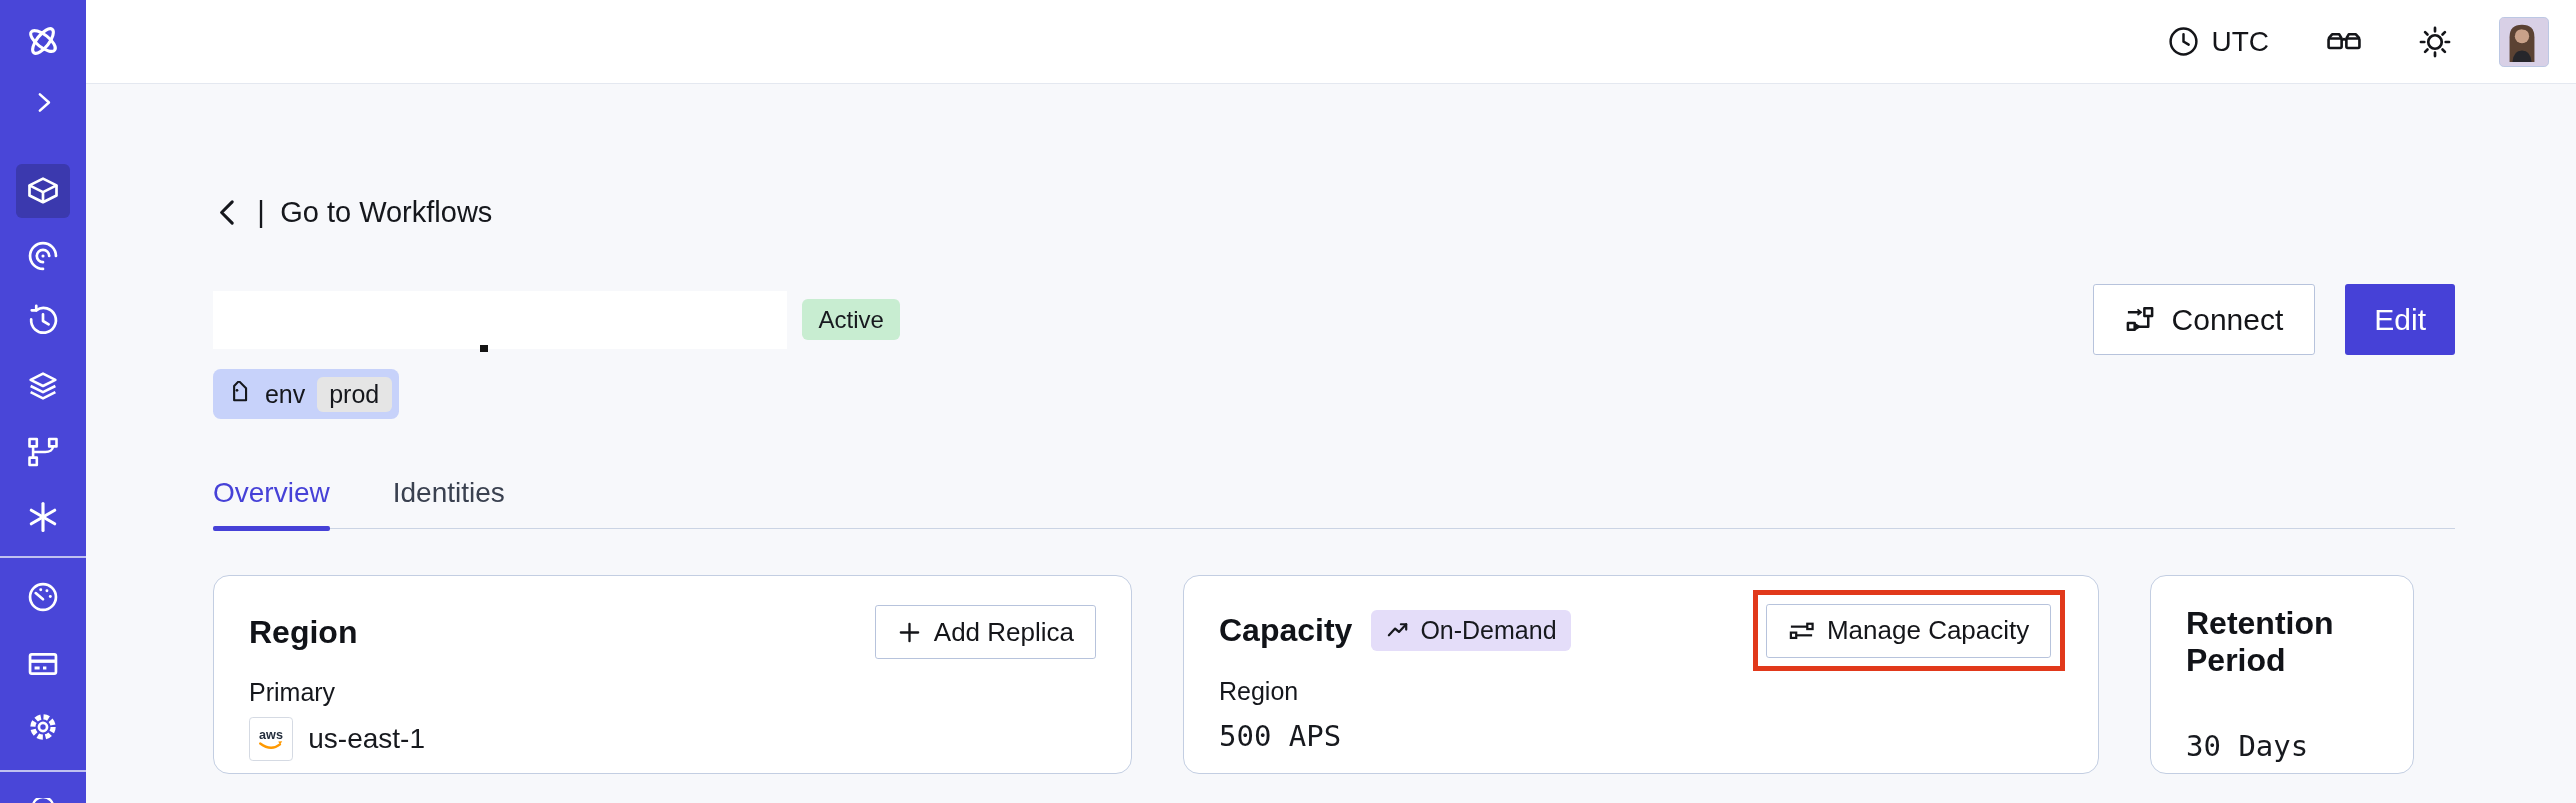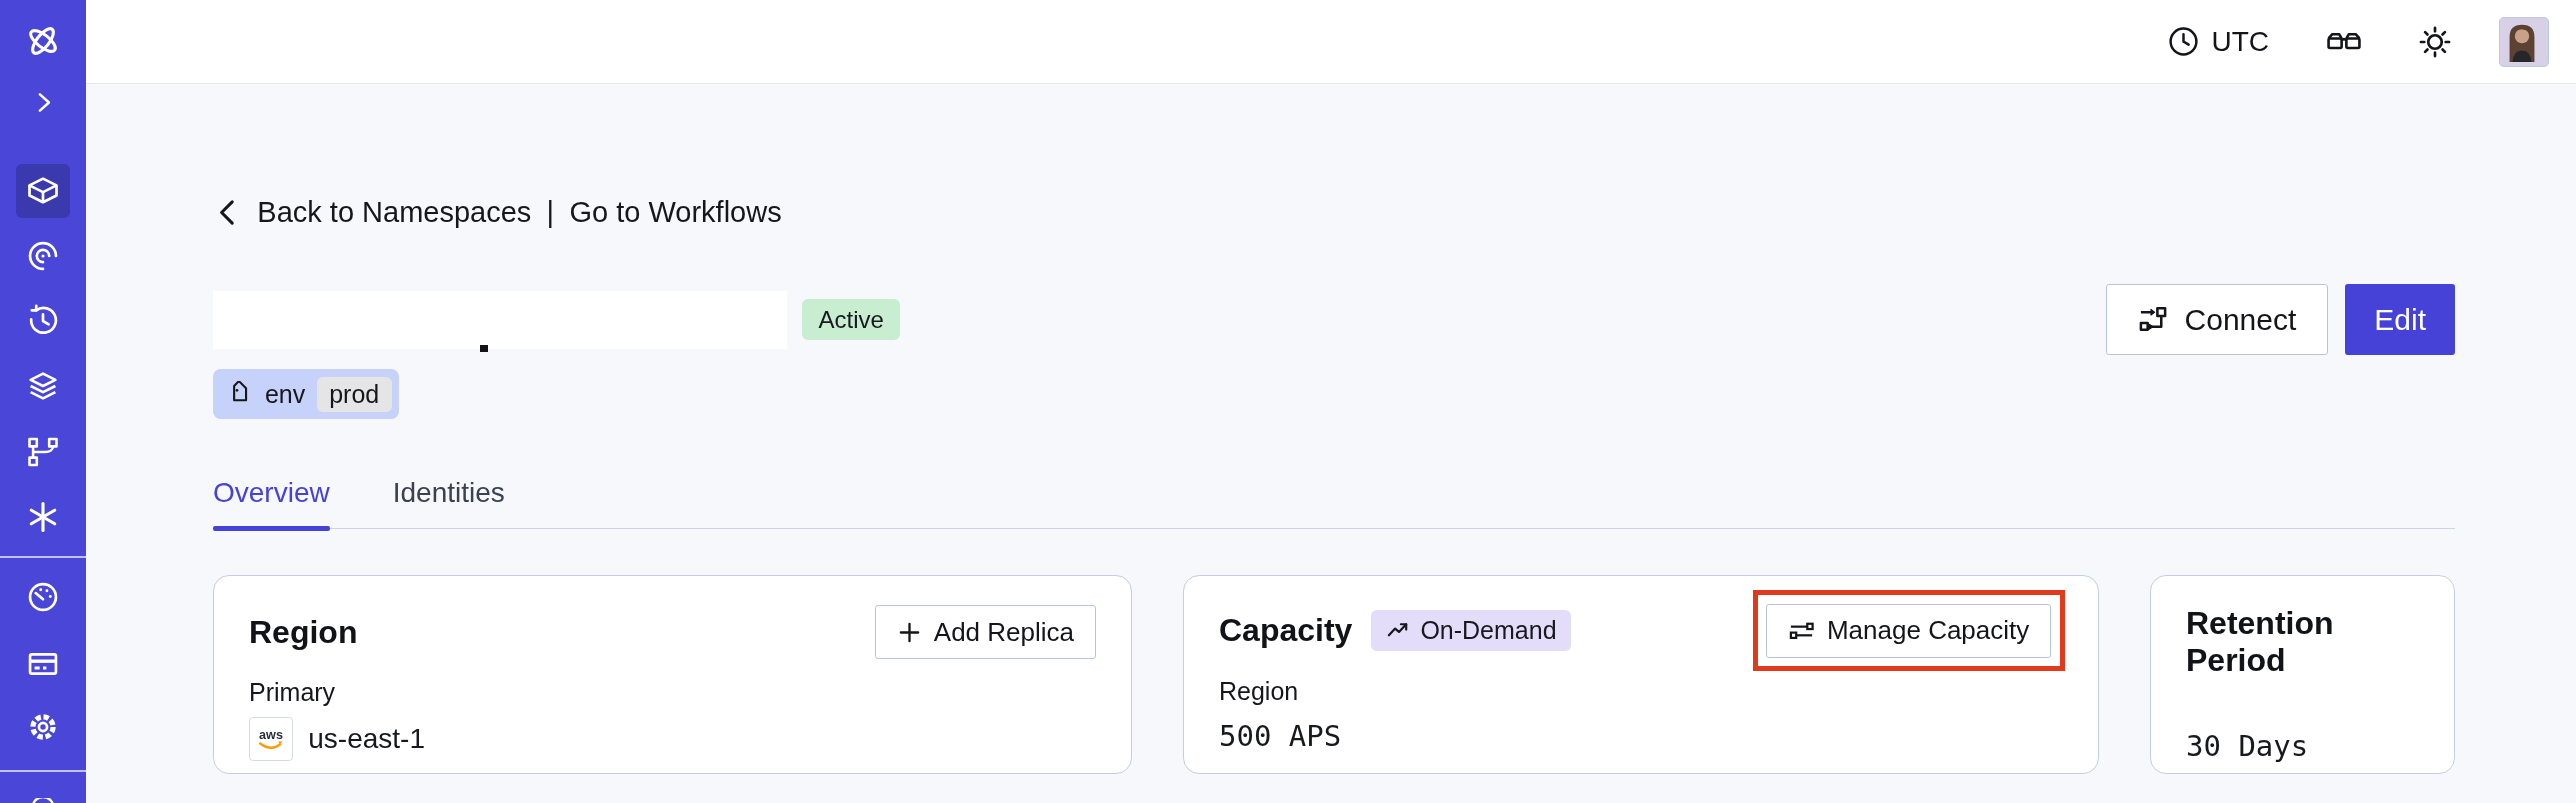--- a/index.html
+++ b/index.html
@@ -28,40 +28,40 @@
   .breadcrumb{margin-top:112px;display:flex;align-items:center;gap:15.3px;font-size:29px;color:#15171C;font-weight:500;}
   .breadcrumb .crumb{cursor:pointer;}
   .crumb-sep{color:#15171C;}
   
   .title-row{margin-top:54px;display:flex;align-items:center;justify-content:space-between;height:73px;}
   .title-left{display:flex;align-items:center;}
   .redaction{position:relative;width:574px;height:58px;background:#FFFFFF;}
   .redaction .dot{position:absolute;left:267px;top:54px;width:7.7px;height:7.7px;background:#141414;}
   .status-badge{margin-left:15.3px;background:#C8EDD1;color:#17191E;font-size:24px;
     padding:8.6px 16.3px;border-radius:5.8px;line-height:1;}
-  .title-actions{display:flex;align-items:center;gap:17px;}
+  .title-actions{display:flex;align-items:center;gap:30px;}
   .btn{display:flex;align-items:center;justify-content:center;gap:15.3px;background:#fff;
     border:1.9px solid #B7C3DC;border-radius:2.9px;font-size:30px;color:#141519;cursor:pointer;box-sizing:border-box;}
   .btn-connect{height:71px;padding:0 31px;}
   .btn-edit{height:71px;padding:0 29px;background:#4641D7;border:none;color:#FFFFFF;border-radius:2.9px;}
   
   .tag-row{margin-top:13.4px;display:flex;}
   .tag-pill{display:inline-flex;align-items:center;gap:11.5px;background:#C7D2FA;border-radius:7.7px;
     padding:7.7px 7.7px 7.7px 13.4px;font-size:25px;color:#15171C;}
   .tag-chip{background:#e5e5e5;border-radius:5.8px;padding:4.8px 12.5px;line-height:1;text-align:right;}
   
   .tabs{margin-top:58px;display:flex;gap:63px;border-bottom:1.9px solid #CBD4E4;}
   .tab{font-size:28px;padding-bottom:19px;cursor:pointer;position:relative;color:#3A4150;}
   .tab.active{color:#4641D7;}
   .tab.active::after{content:"";position:absolute;left:0;right:0;bottom:-2.9px;height:4.8px;background:#4641D7;border-radius:1.9px;}
   
   .cards{margin-top:46px;display:flex;gap:51px;}
   .card{background:#FFFFFF;border:1.9px solid #C3CEE2;border-radius:16px;box-sizing:border-box;
     height:199px;padding:29px 35px;}
-  .card-region{width:919px;} .card-capacity{width:916px;} .card-retention{width:305px;}
+  .card-region{width:919px;} .card-capacity{width:916px;} .card-retention{width:264px;}
   .card-head{display:flex;align-items:center;justify-content:space-between;}
   .card-title{font-size:32px;font-weight:700;color:#111318;}
   .head-left{display:flex;align-items:center;gap:19px;}
   .btn-small{display:flex;align-items:center;gap:11.5px;background:#fff;border:1.9px solid #B7C3DC;
     border-radius:2.9px;height:54px;padding:0 21px;font-size:26px;color:#141519;cursor:pointer;box-sizing:border-box;}
   .ondemand{display:inline-flex;align-items:center;gap:9.6px;background:#E4DDF9;border-radius:5.8px;
     padding:7.7px 14.4px;font-size:25px;color:#17191E;line-height:1;}
   .annotation{border:5.8px solid #E1391B;padding:8.6px;margin:-15.3px -1.9px;}
   .field-label{margin-top:27px;font-size:25px;color:#15171C;}
   .mono-value{font-family:"DejaVu Sans Mono",monospace;font-size:29px;color:#17191E;}
@@ -203,21 +203,20 @@
 
 <div class="main">
   <div class="container">
 
     <div class="breadcrumb">
       <span style="cursor:pointer">
         <svg width="29" height="33" viewBox="0 0 24 28" fill="none" stroke="#15171C" stroke-width="2.6" stroke-linecap="round" stroke-linejoin="round">
           <polyline points="16,5 7,14 16,23"></polyline>
         </svg>
       </span>
-      <span class="crumb">Back to Namespaces</span>
       <span class="crumb-sep">|</span>
       <span class="crumb">Go to Workflows</span>
     </div>
 
     <div class="title-row">
       <div class="title-left">
         <div class="redaction">
           <div class="dot"></div>
         </div>
         <span class="status-badge">Active</span>

